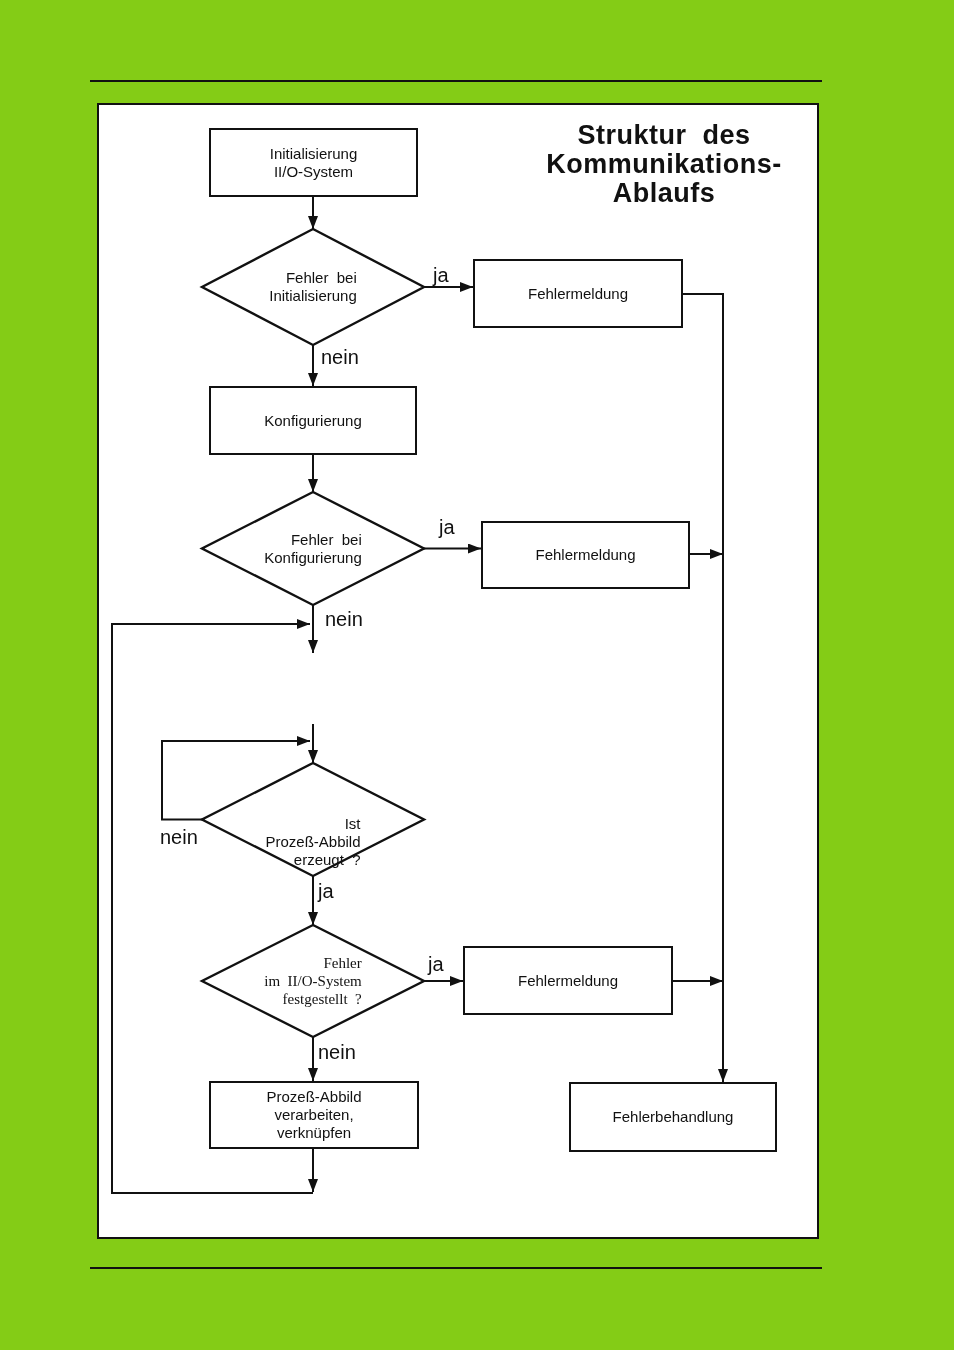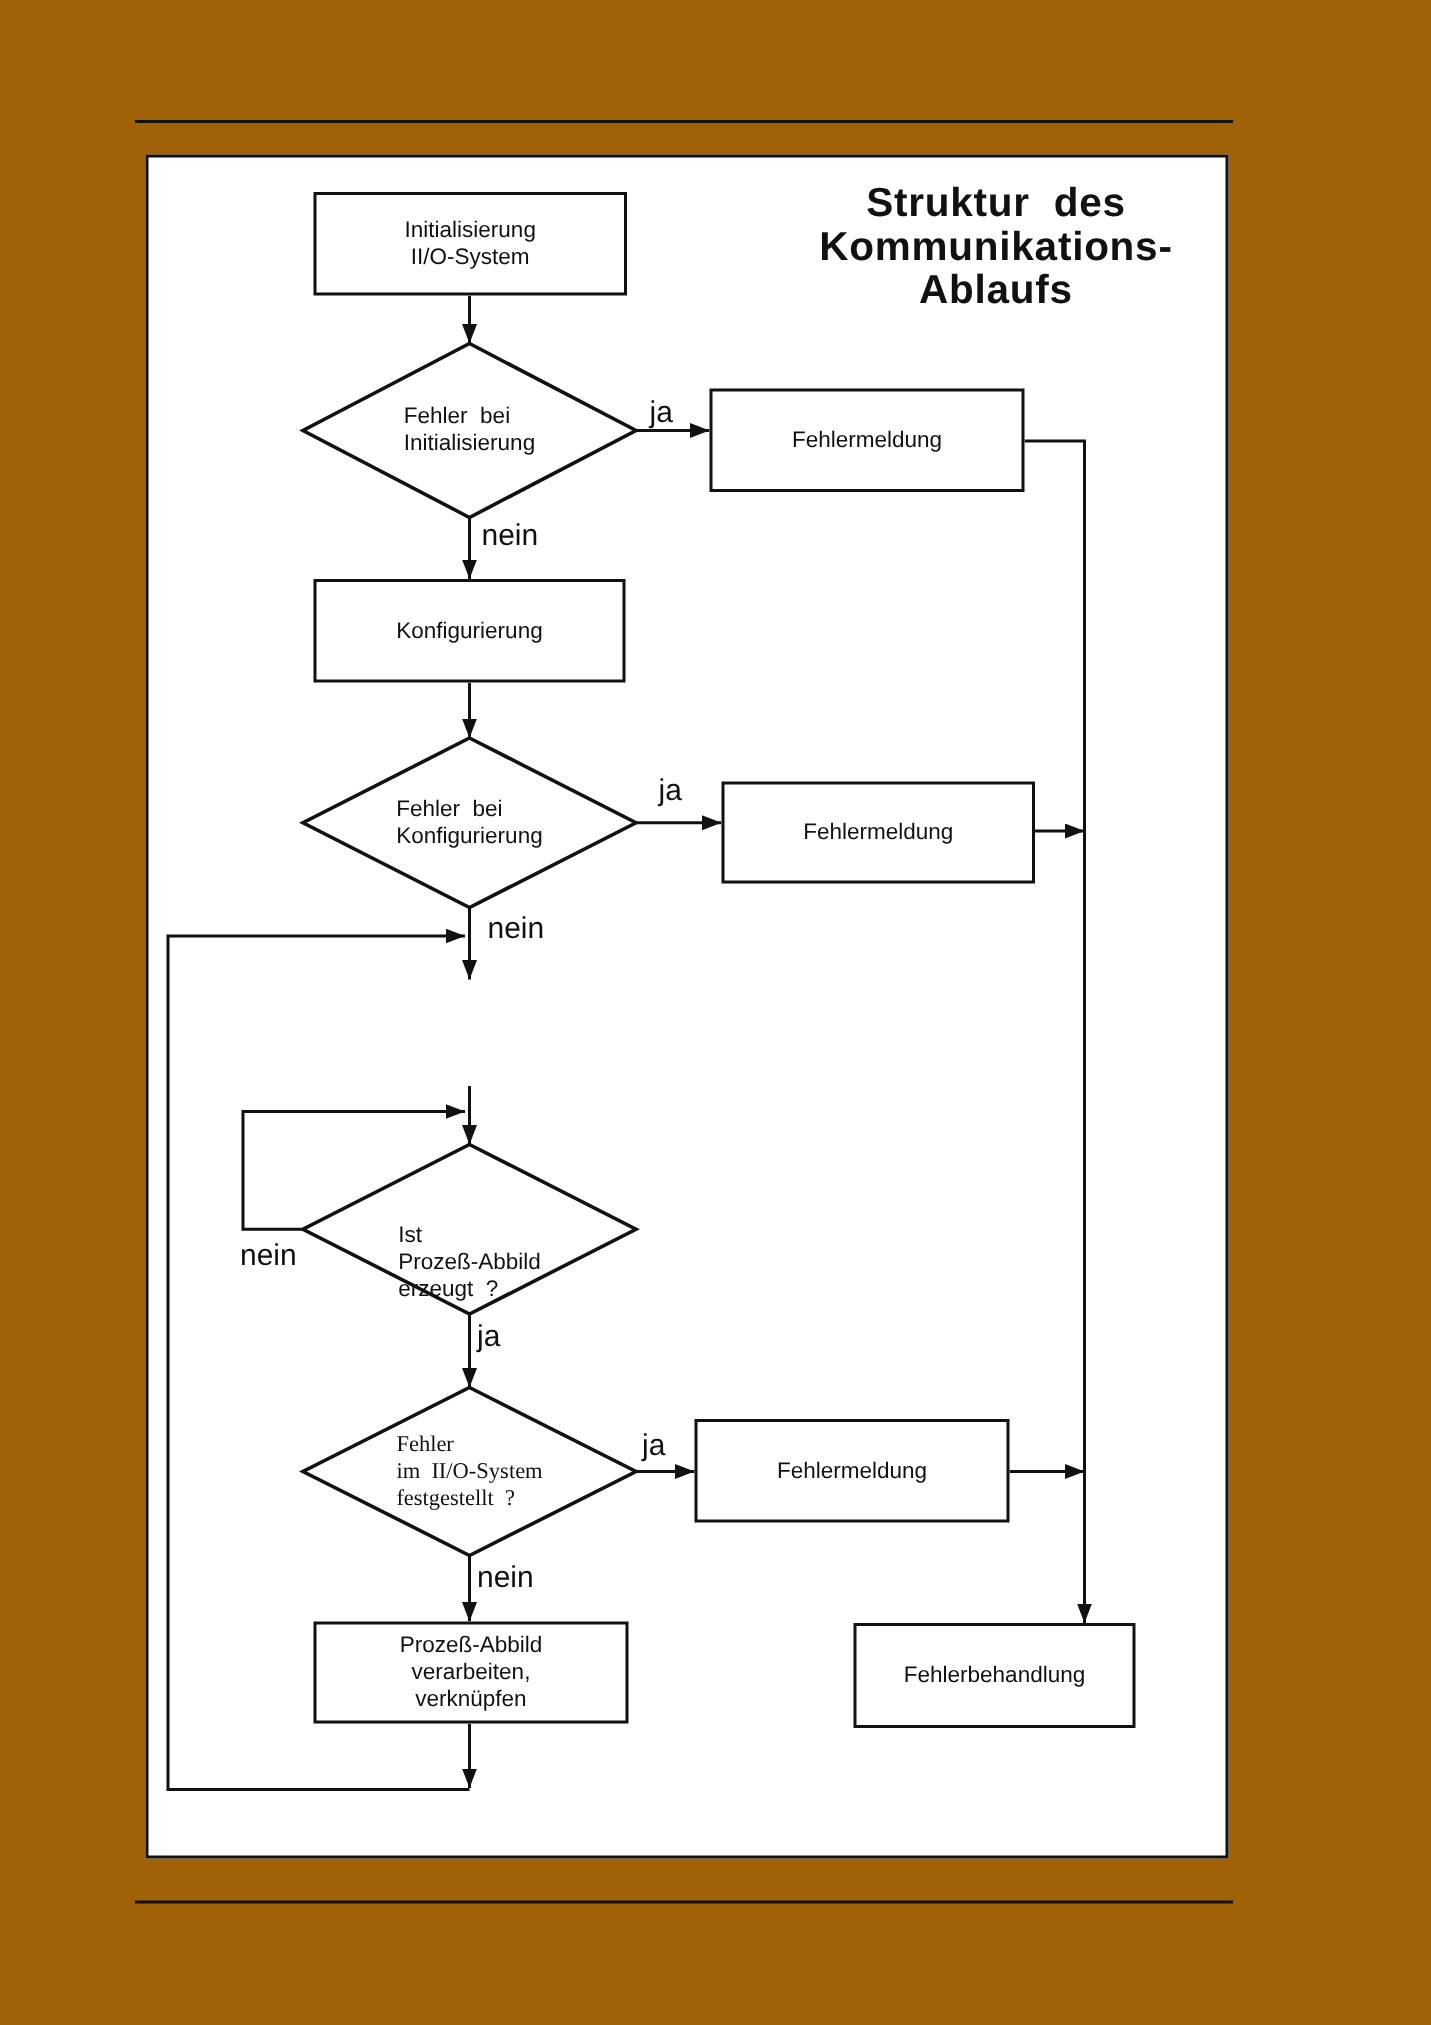--- a/index.html
+++ b/index.html
@@ -1,31 +1,31 @@
 <!DOCTYPE html>
 <html><head>
 <meta charset="utf-8">
 <style>
   html,body{margin:0;padding:0;background:#fff;}
   .canvas{
-    position:relative;width:954px;height:1350px;background:#a16207;
+    position:relative;width:954px;height:1350px;background:#84cc16;
     font-family:"Liberation Sans","DejaVu Sans",sans-serif;color:#111;overflow:hidden;
   }
   .rule{position:absolute;height:0;border-top:2px solid #111;}
   .rule-top{left:90px;top:80px;width:732px;}
   .rule-bottom{left:90px;top:1267px;width:732px;}
   .frame{position:absolute;left:97px;top:103px;width:718px;height:1132px;border:2px solid #111;background:#fff;}
   .connectors{position:absolute;left:0;top:0;}
   .node{
     position:absolute;border:2px solid #111;background:#fff;
     display:flex;align-items:center;justify-content:center;text-align:center;
     font-size:15px;line-height:18px;white-space:pre-wrap;box-sizing:border-box;
   }
   .dlabel{
-    position:absolute;display:flex;align-items:center;justify-content:center;text-align:left;
+    position:absolute;display:flex;align-items:center;justify-content:center;text-align:right;
     font-size:15px;line-height:18px;white-space:pre-wrap;pointer-events:none;
   }
   .elabel{position:absolute;font-size:20px;line-height:17px;white-space:pre;}
   .title{
     position:absolute;left:504px;top:121px;width:320px;text-align:center;
     font-size:27px;line-height:29px;font-weight:bold;white-space:pre-wrap;letter-spacing:0.5px;
   }
 </style>
 </head>
 <body>
@@ -92,21 +92,21 @@
   <div class="node" style="left:463px;top:946px;width:210px;height:69px;">
     <span>Fehlermeldung</span>
   </div>
 
   <div class="node" style="left:209px;top:1081px;width:210px;height:68px;">
     <span>Prozeß-Abbild
 verarbeiten,
 verknüpfen</span>
   </div>
 
-  <div class="node" style="left:569px;top:1082px;width:188px;height:70px;">
+  <div class="node" style="left:569px;top:1082px;width:208px;height:70px;">
     <span>Fehlerbehandlung</span>
   </div>
 
   <div class="dlabel" style="left:203px;top:229px;width:220px;height:116px;">Fehler  bei
 Initialisierung</div>
   <div class="dlabel" style="left:203px;top:492px;width:220px;height:113px;">Fehler  bei
 Konfigurierung</div>
   <div class="dlabel" style="left:203px;top:785px;width:220px;height:113px;">Ist
 Prozeß-Abbild
 erzeugt  ?</div>

